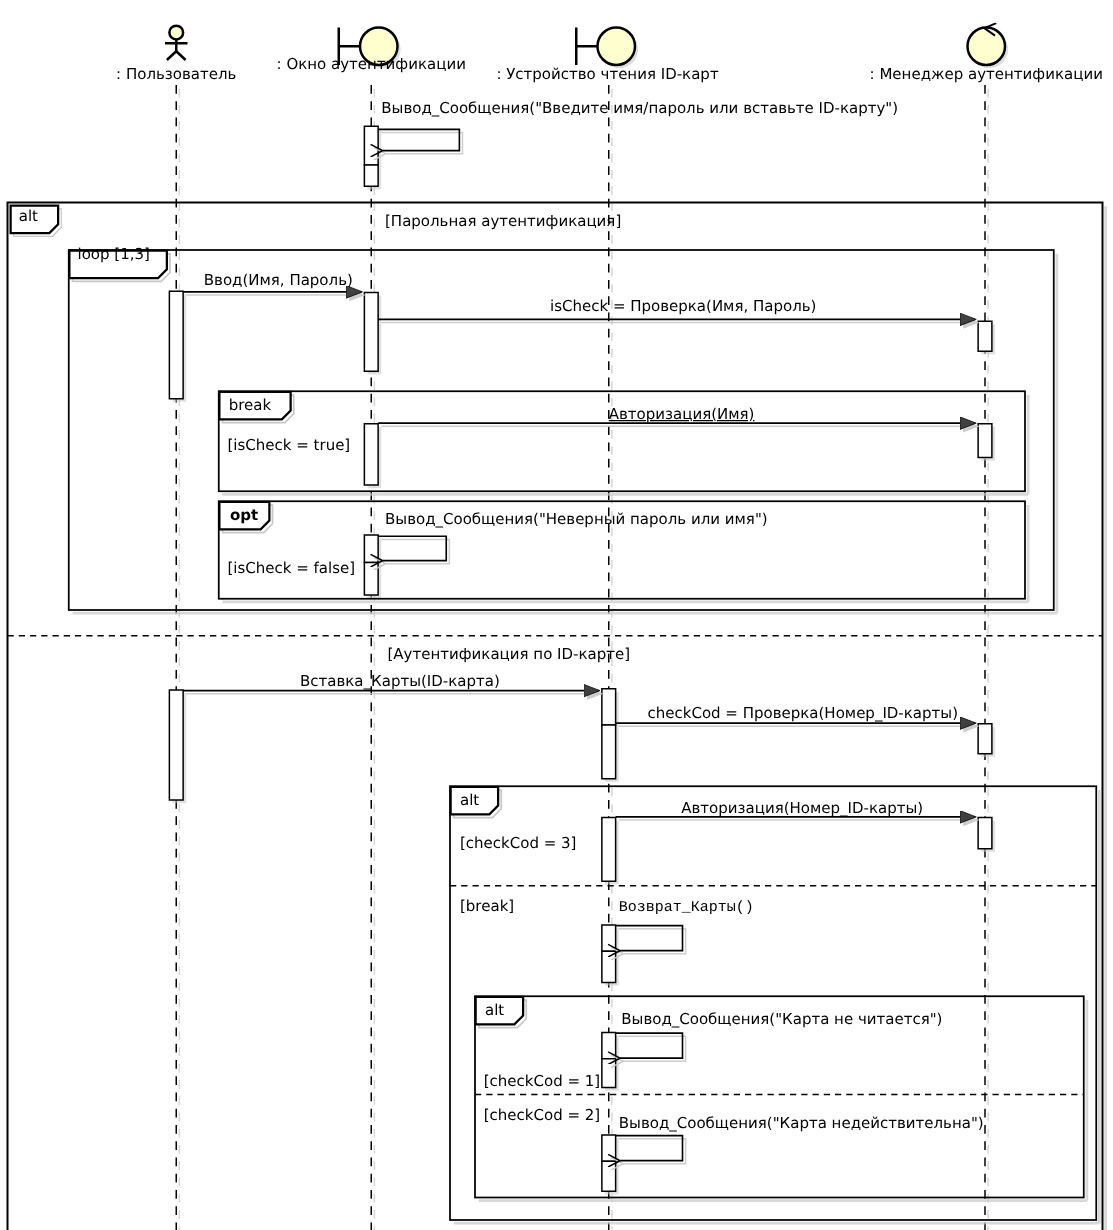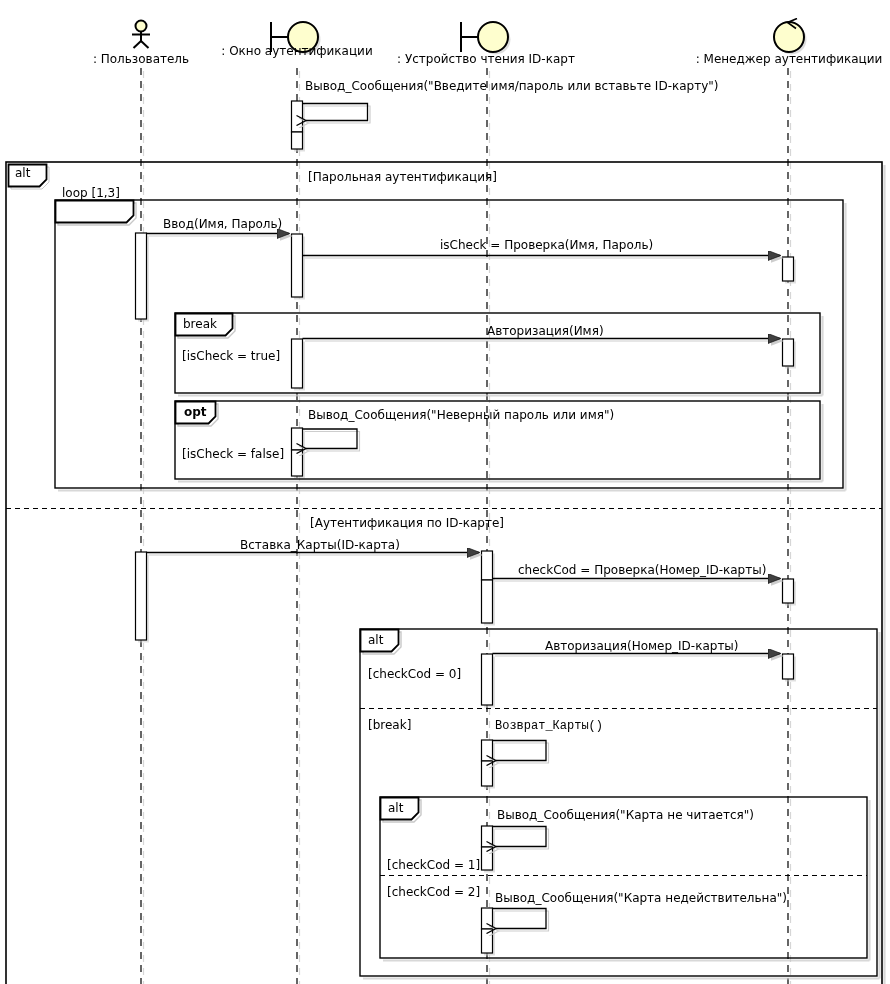--- a/index.html
+++ b/index.html
@@ -191,39 +191,39 @@
     </g>
   </g>
 </svg>
 
 <span class="txt ctr" style="left:141px; top:34px;">: Пользователь</span>
 <span class="txt ctr" style="left:297px; top:26px;">: Окно аутентификации</span>
 <span class="txt ctr" style="left:486px; top:34px;">: Устройство чтения ID-карт</span>
 <span class="txt ctr" style="left:789px; top:34px;">: Менеджер аутентификации</span>
 
 <span class="txt" style="left:15px;  top:148px;">alt</span>
-<span class="txt" style="left:62px;  top:168px;">loop  [1,3]</span>
+<span class="txt" style="left:62px;  top:178px;">loop  [1,3]</span>
 <span class="txt" style="left:183px; top:299px;">break</span>
 <span class="txt" style="left:184px; top:387px;font-weight:bold;">opt</span>
 <span class="txt" style="left:368px; top:615px;">alt</span>
 <span class="txt" style="left:388px; top:783px;">alt</span>
 
 <span class="txt" style="left:308px; top:152px;">[Парольная аутентификация]</span>
 <span class="txt" style="left:182px; top:331px;">[isCheck = true]</span>
 <span class="txt" style="left:182px; top:429px;">[isCheck = false]</span>
 <span class="txt" style="left:310px; top:498px;">[Аутентификация по ID-карте]</span>
-<span class="txt" style="left:368px; top:649px;">[checkCod = 0]</span>
+<span class="txt" style="left:368px; top:649px;">[checkCod = 3]</span>
 <span class="txt" style="left:368px; top:700px;">[break]</span>
 <span class="txt" style="left:387px; top:840px;">[checkCod = 1]</span>
 <span class="txt" style="left:387px; top:867px;">[checkCod = 2]</span>
 
 <span class="txt" style="left:305px; top:61px;">Вывод_Сообщения("Введите имя/пароль или вставьте ID-карту")</span>
 <span class="txt" style="left:163px; top:199px;">Ввод(Имя, Пароль)</span>
 <span class="txt" style="left:440px; top:220px;">isCheck = Проверка(Имя, Пароль)</span>
-<span class="txt" style="left:487px; top:306px;">Авторизация(Имя)</span>
+<span class="txt" style="left:487px; top:306px;text-decoration:underline;">Авторизация(Имя)</span>
 <span class="txt" style="left:308px; top:390px;">Вывод_Сообщения("Неверный пароль или имя")</span>
 <span class="txt" style="left:240px; top:520px;">Вставка_Карты(ID-карта)</span>
 <span class="txt" style="left:518px; top:545px;">checkCod = Проверка(Номер_ID-карты)</span>
 <span class="txt" style="left:545px; top:621px;">Авторизация(Номер_ID-карты)</span>
 <span class="txt" style="left:495px; top:701px;font-family:Liberation Mono, monospace;">Возврат_Карты()</span>
 <span class="txt" style="left:497px; top:790px;">Вывод_Сообщения("Карта не читается")</span>
 <span class="txt" style="left:495px; top:873px;">Вывод_Сообщения("Карта недействительна")</span>
 
 </div>
 

